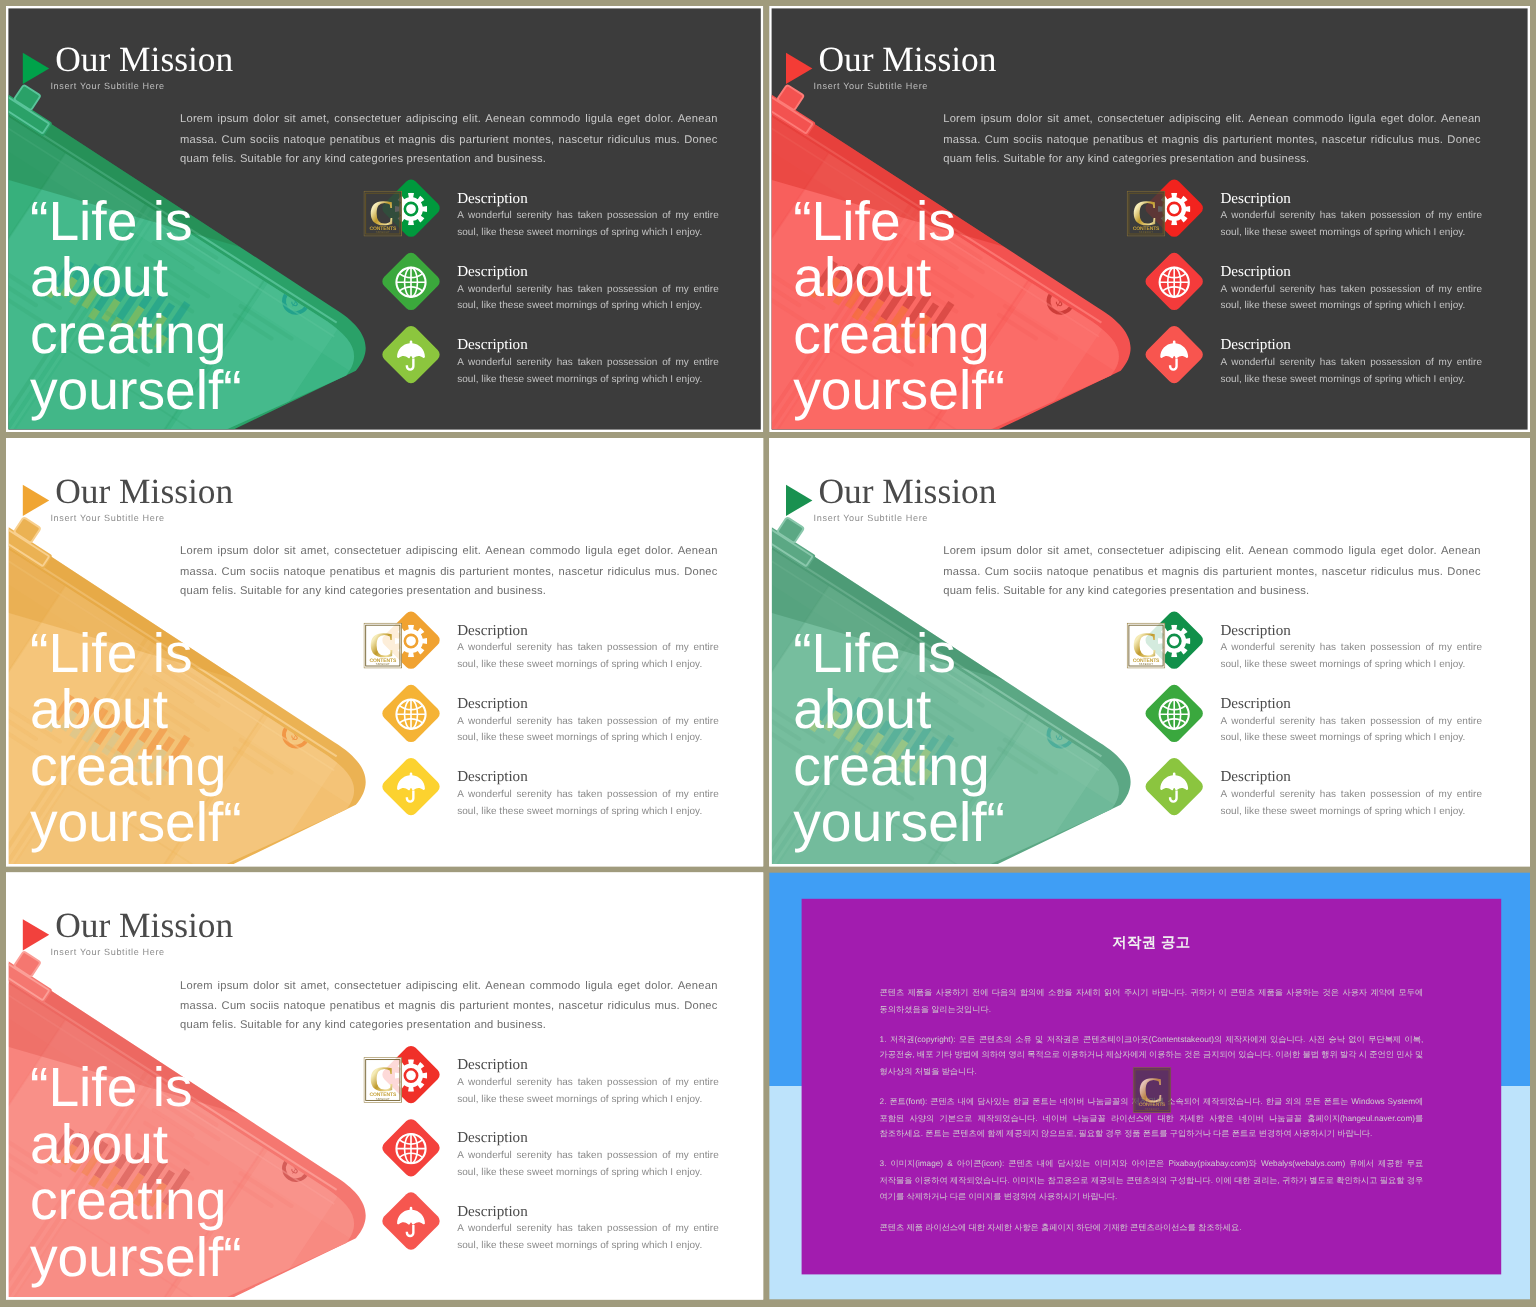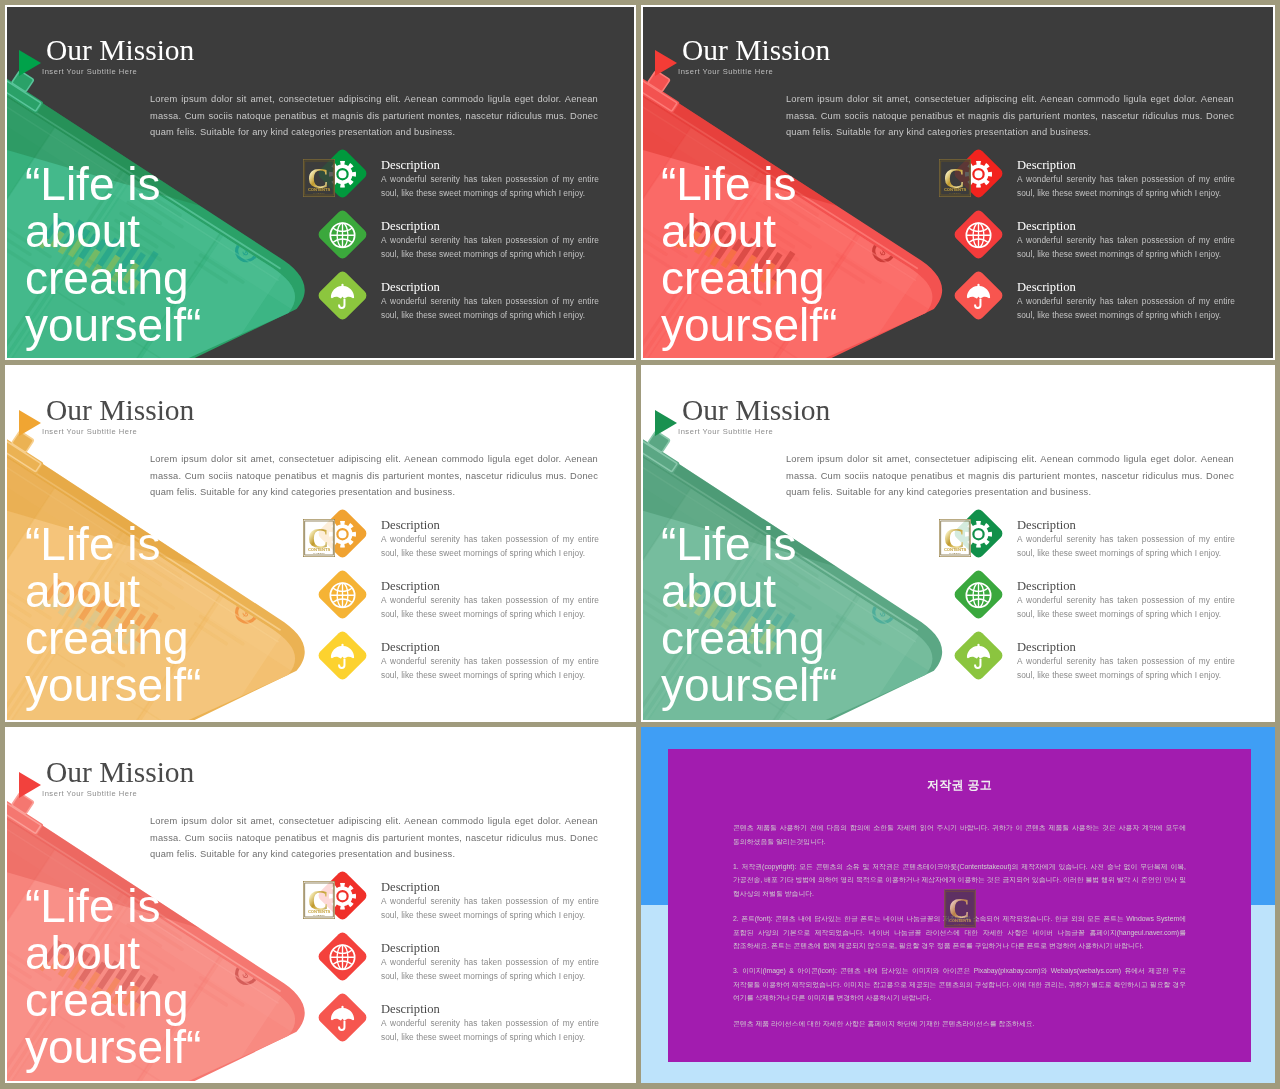--- a/index.html
+++ b/index.html
@@ -9,21 +9,21 @@
   .sheet{position:absolute;left:0;top:0;width:1280px;height:1089px}
   .cellwrap{position:absolute}
   .cellwrap.c0{left:5px;width:631px}
   .cellwrap.c1{left:641px;width:634px}
   .cellwrap.r0{top:5px;height:355px}
   .cellwrap.r1{top:365px;height:357px}
   .cellwrap.r2{top:727px;height:356px}
   .slide{position:relative;width:100%;height:100%;overflow:hidden;border:2px solid #fff}
   
   .bgphoto{position:absolute;left:0;top:0;width:100%;height:100%;overflow:hidden}
-  .hdr{position:absolute;left:11px;top:28px;display:flex;align-items:flex-end;z-index:4}
+  .hdr{position:absolute;left:11px;top:28px;display:flex;align-items:center;z-index:4}
   .play{width:0;height:0;border-style:solid;border-width:13px 0 13px 22px;
         border-color:transparent transparent transparent #1ea55c;margin-top:3px;margin-left:1px}
   .titlebox{margin-left:5px}
   .title{font-family:"Liberation Serif",serif;font-size:29.5px;line-height:30px;color:#fff;white-space:nowrap;letter-spacing:0}
   .subtitle{font-size:7.6px;color:#bdbdbd;letter-spacing:.52px;margin-top:2px;white-space:nowrap;margin-left:-4px}
   .lorem{position:absolute;z-index:4;left:143px;top:84px;width:448px;font-size:9.3px;line-height:16.6px;
          color:#c9c9c9;text-align:justify;letter-spacing:.2px}
   .quote{position:absolute;z-index:4;left:18px;top:154px;width:172px;font-family:Liberation Sans, sans-serif;
          font-size:46px;line-height:47px;color:#fff;letter-spacing:0}
   .items{position:absolute;z-index:4;left:311px;top:142px;width:300px}

